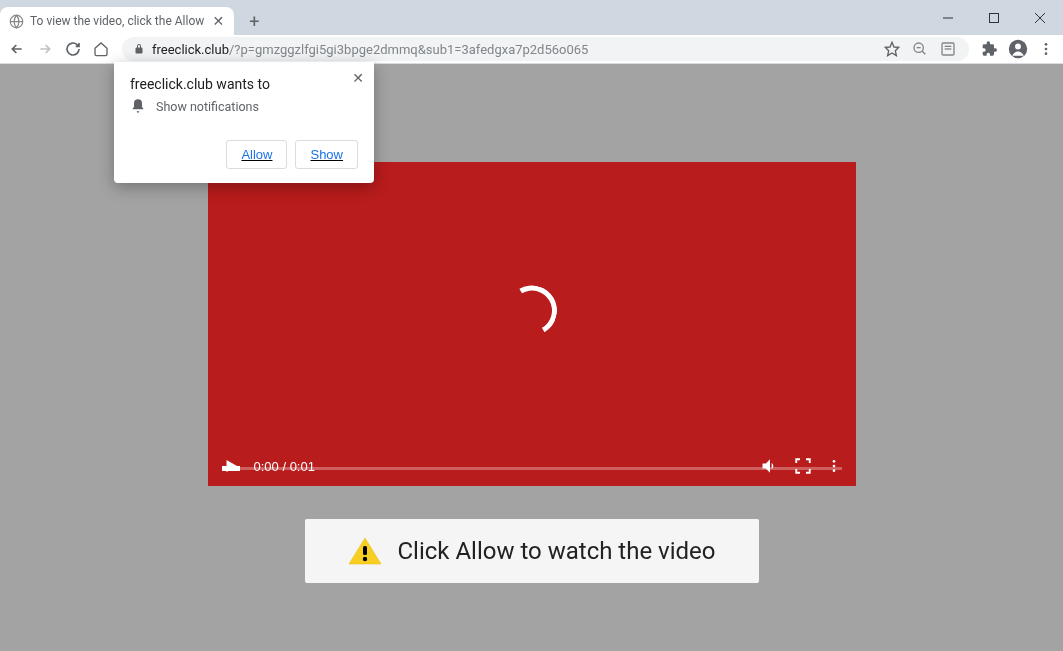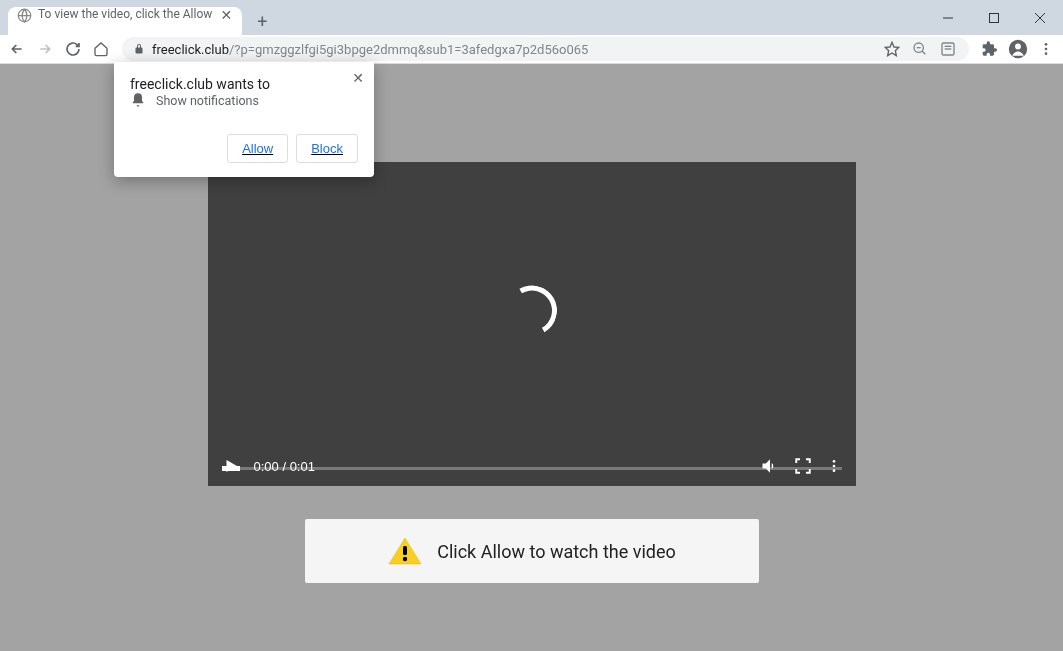--- a/index.html
+++ b/index.html
@@ -19,26 +19,25 @@
     
     
     .tab-bar {
       height: 29px;
       background: #cfd7e1;
       display: flex;
       align-items: flex-end;
       position: relative;
     }
     .tab {
-      margin-left: 8px;
       height: 28px;
       background: #ffffff;
       border-radius: 8px 8px 0 0;
       display: flex;
-      align-items: flex-start;
+      align-items: center;
       padding: 0 8px;
       min-width: 190px;
       gap: 6px;
     }
     .tab-favicon {
       width: 16px;
       height: 16px;
       display: flex;
       align-items: center;
       justify-content: center;
@@ -152,21 +151,21 @@
       display: flex;
       flex-direction: column;
       align-items: center;
       padding-top: 98px;
     }
     
     
     .video-player {
       width: 648px;
       height: 324px;
-      background: #404040;
+      background: #b91c1c;
       position: relative;
       text-align: right;
     }
     .spinner-container {
       position: absolute;
       top: 50%;
       left: 50%;
       transform: translate(-50%, -55%);
       width: 50px;
       height: 70px;
@@ -241,39 +240,39 @@
       align-items: center;
       justify-content: center;
       gap: 14px;
       border-radius: 2px;
     }
     .warning-icon {
       width: 36px;
       height: 30px;
     }
     .message-text {
-      font-size: 18px;
+      font-size: 24px;
       color: #222;
     }
     
     
     .permission-popup {
       position: absolute;
       top: -2px;
       left: 114px;
       width: 260px;
       background: #ffffff;
       box-shadow: 0 4px 16px rgba(0,0,0,0.3);
       padding: 14px 16px;
       border-radius: 0 0 4px 4px;
     }
     .popup-title {
       font-size: 14px;
       color: #202124;
-      margin-bottom: 0;
+      margin-bottom: 6px;
     }
     .popup-close {
       position: absolute;
       top: 8px;
       right: 10px;
       font-size: 14px;
       color: #5f6368;
       cursor: pointer;
     }
     .popup-row {
@@ -471,17 +470,17 @@
     <div class="popup-row">
       <span class="bell-icon">
         <svg width="16" height="16" viewBox="0 0 24 24" fill="#5f6368">
             <path d="M12 2a6 6 0 0 0-6 6v5l-2 3v1h16v-1l-2-3V8a6 6 0 0 0-6-6zM10 20a2 2 0 0 0 4 0h-4z"></path>
           </svg>
       </span>
       <span class="popup-permission-text">Show notifications</span>
     </div>
     <div class="popup-buttons">
       <button class="popup-btn">Allow</button>
-      <button class="popup-btn">Block</button>
+      <button class="popup-btn">Show</button>
     </div>
   </div>
 
 </div>
 
 </body></html>

